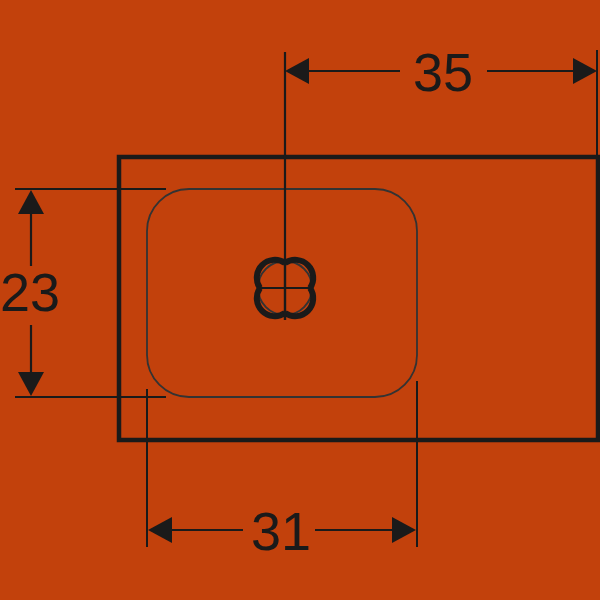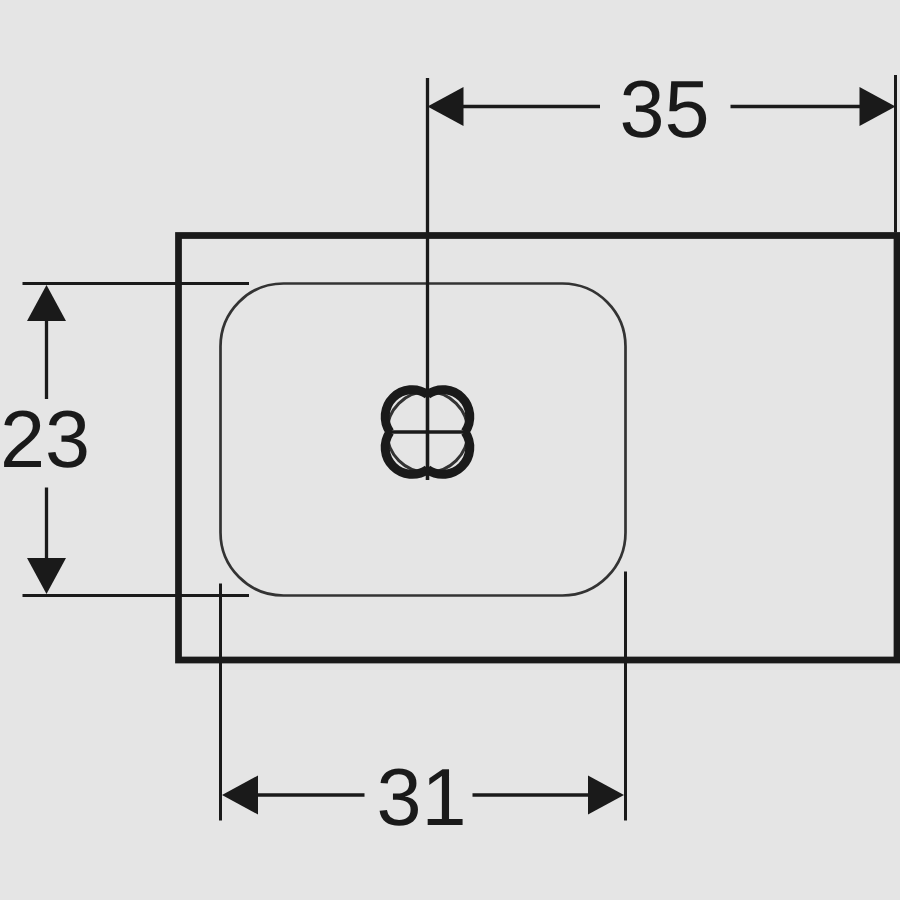--- a/index.html
+++ b/index.html
@@ -10,21 +10,21 @@
   body {
     width: 600px;
     height: 600px;
     overflow: hidden;
     font-family: "Liberation Sans", sans-serif;
   }
   #drawing-root {
     position: relative;
     width: 600px;
     height: 600px;
-    background: #e5e5e5;
+    background: #c2410c;
   }
   svg.drawing-canvas {
     display: block;
     width: 600px;
     height: 600px;
   }
   .dim-text {
     font-family: "Liberation Sans", sans-serif;
     font-size: 54px;
     font-weight: 400;

